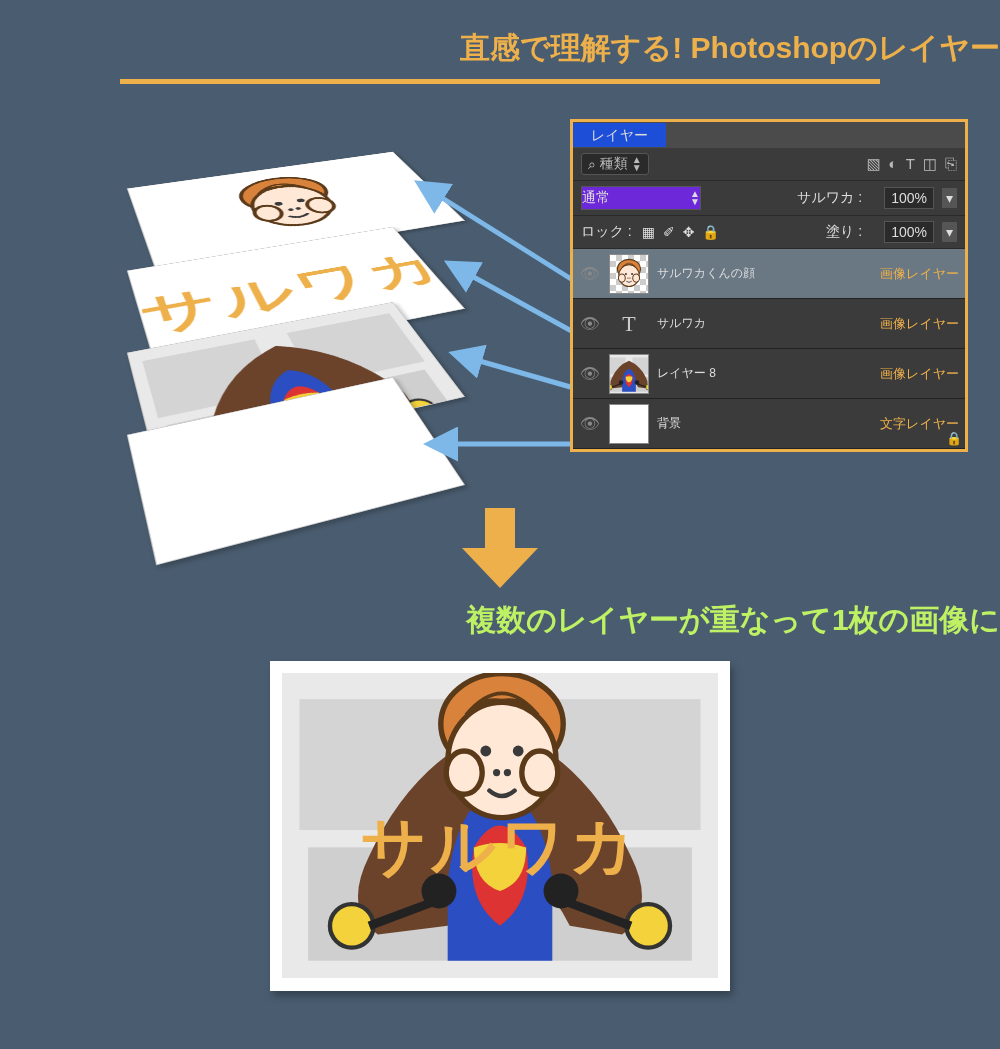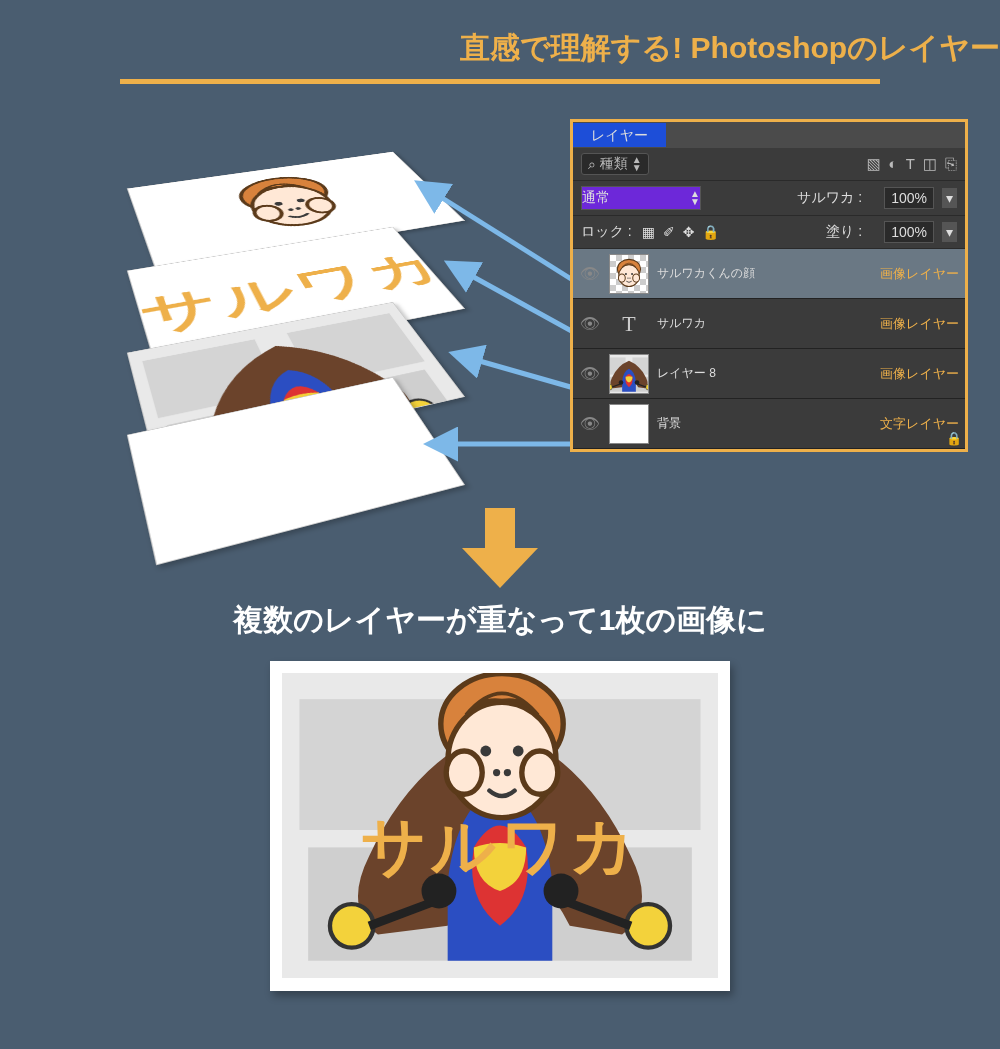--- a/index.html
+++ b/index.html
@@ -145,21 +145,21 @@
   
   .bigarrow {
     width:60px; margin: -6px auto 8px; position:relative; height:80px;
   }
   .bigarrow .shaft { width:30px; height:40px; background:#eeb04a; margin:0 auto;}
   .bigarrow .head {
     width:0;height:0;border-left:38px solid transparent;border-right:38px solid transparent;
     border-top:40px solid #eeb04a; position:absolute; top:40px; left:-8px;
   }
   .subtitle {
-    text-align:center; color:#ffffff; font-size:30px; font-weight:bold;margin-top:12px;
+    text-align:right; color:#bef264; font-size:30px; font-weight:bold;margin-top:12px;
   }
   
   .composite {
     width:460px; height:330px; background:#fff; margin:20px auto 0;
     box-shadow:3px 5px 8px rgba(0,0,0,.3); padding:12px; position:relative;
   }
   .composite-inner { position:absolute; left:12px; right:12px; top:12px; bottom:12px; overflow:hidden;}
   .gym-photo { position:absolute; inset:0; }
   .comp-text {
     position:absolute; inset:0; display:flex; align-items:center; justify-content:center;

